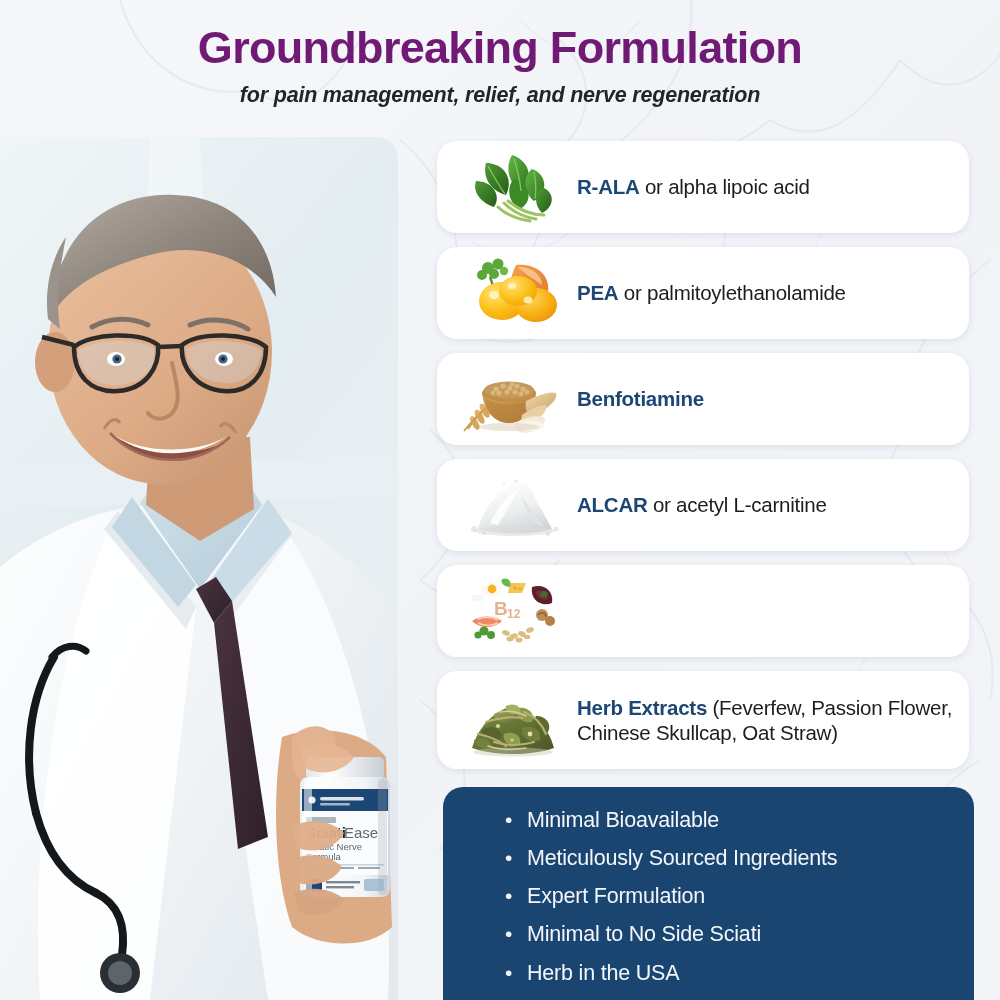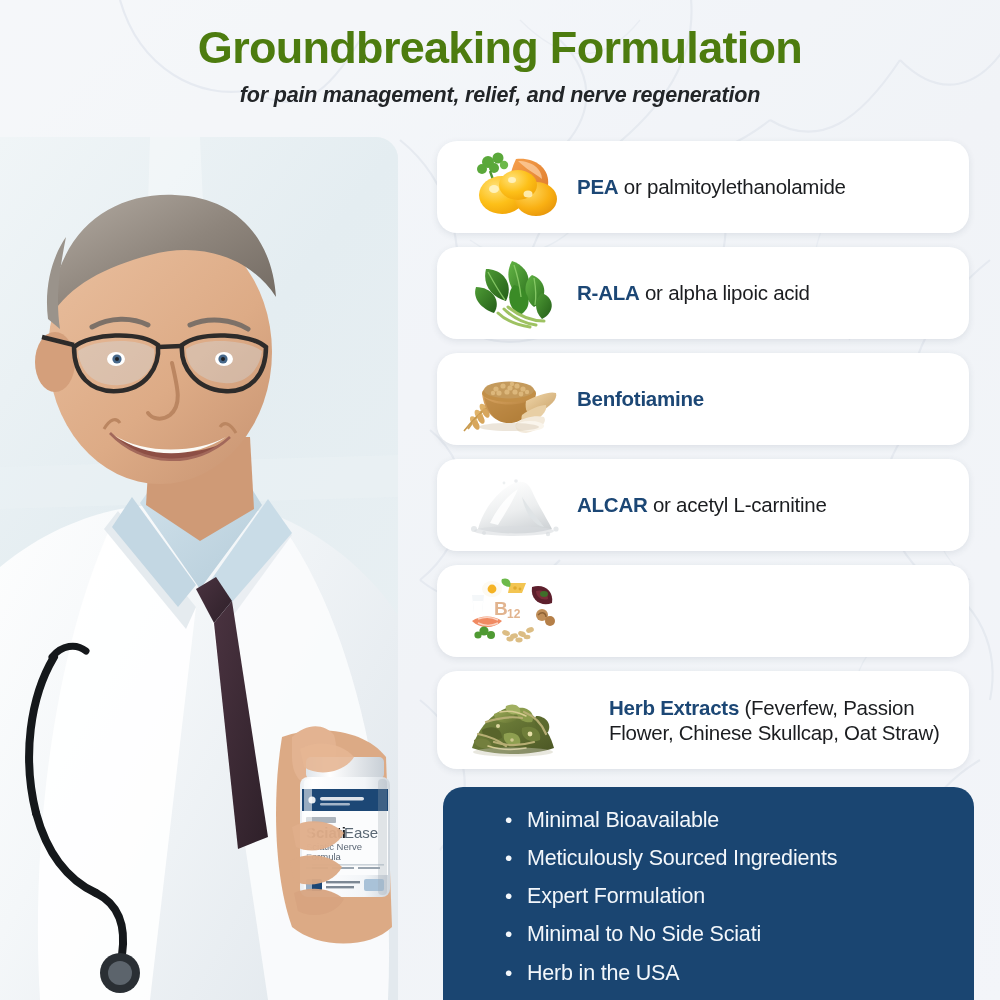--- a/index.html
+++ b/index.html
@@ -33,21 +33,21 @@
     top: 0; left: 0;
     width: 1000px;
     height: 136px;
     z-index: 3;
     text-align: center;
     padding-top: 22px;
   }
   .title {
     font-size: 45px;
     font-weight: 700;
-    color: #4d7c0f;
+    color: #701a75;
     letter-spacing: -0.7px;
     line-height: 1.15;
   }
   .subtitle {
     font-size: 21.5px;
     font-style: italic;
     color: #222528;
     margin-top: 9px;
     letter-spacing: -0.2px;
     font-weight: bold;
@@ -78,21 +78,21 @@
   .card {
     background: #ffffff;
     border-radius: 20px;
     box-shadow: 0 2px 7px rgba(40,55,80,0.10);
     display: flex;
     align-items: center;
     margin-bottom: 14px;
     min-height: 91px;
     padding: 6px 12px 6px 16px;
   }
-  .card.tall { min-height: 98px; gap: 32px; }
+  .card.tall { min-height: 98px; }
   .card-thumb {
     flex: 0 0 120px;
     height: 80px;
     position: relative;
     display: flex;
     align-items: center;
     justify-content: center;
   }
   .card-thumb svg { display: block; }
   .card-text {
@@ -340,20 +340,59 @@
       <path d="M300 612 C318 602 342 606 354 620 C344 636 318 640 304 630 Z" fill="#e5b694" opacity="0.9"></path>
     </svg>
   </div>
 
   <div class="cards">
 
     <div class="card">
       <div class="card-thumb">
         <svg width="106" height="76" viewBox="0 0 106 76">
           <defs>
+            <linearGradient id="leafa" x1="0" y1="0" x2="1" y2="1">
+              <stop offset="0%" stop-color="#4e9b35"></stop>
+              <stop offset="100%" stop-color="#245e18"></stop>
+            </linearGradient>
+            <linearGradient id="leafb" x1="0" y1="0" x2="1" y2="1">
+              <stop offset="0%" stop-color="#63b545"></stop>
+              <stop offset="100%" stop-color="#2f7320"></stop>
+            </linearGradient>
+          </defs>
+          <g>
+            <path d="M52 6 C70 12 74 30 62 44 C50 36 44 20 52 6 Z" fill="url(#leafb)"></path>
+            <path d="M26 14 C44 14 54 30 46 46 C32 42 22 30 26 14 Z" fill="url(#leafa)"></path>
+            <path d="M72 20 C88 26 88 44 74 52 C64 44 62 28 72 20 Z" fill="url(#leafb)"></path>
+            <path d="M16 32 C32 32 42 46 34 58 C22 54 12 44 16 32 Z" fill="url(#leafa)"></path>
+            <path d="M54 30 C70 34 74 52 60 60 C48 54 46 38 54 30 Z" fill="#3a8b26"></path>
+            <path d="M82 38 C96 44 94 58 82 64 C74 56 74 44 82 38 Z" fill="url(#leafa)"></path>
+          </g>
+          <g stroke="#8fd06d" stroke-width="1.3" fill="none" opacity="0.85">
+            <path d="M54 10 C58 22 60 32 61 42"></path>
+            <path d="M28 17 C34 28 40 38 45 45"></path>
+            <path d="M74 23 C76 34 76 44 75 50"></path>
+          </g>
+
+          <g stroke="#9ec262" stroke-width="3" fill="none" stroke-linecap="round">
+            <path d="M44 54 C52 62 62 68 76 70"></path>
+            <path d="M48 52 C58 60 70 66 84 66"></path>
+            <path d="M38 58 C46 66 58 70 70 72"></path>
+          </g>
+        </svg>
+      </div>
+      <div class="card-text">
+        <b>R-ALA</b><span> or alpha lipoic acid</span>
+      </div>
+    </div>
+
+    <div class="card">
+      <div class="card-thumb">
+        <svg width="106" height="76" viewBox="0 0 106 76">
+          <defs>
             <radialGradient id="yolk1" cx="0.35" cy="0.3" r="0.8">
               <stop offset="0%" stop-color="#ffe27a"></stop>
               <stop offset="55%" stop-color="#fdc019"></stop>
               <stop offset="100%" stop-color="#f0a307"></stop>
             </radialGradient>
             <radialGradient id="yolk2" cx="0.35" cy="0.3" r="0.8">
               <stop offset="0%" stop-color="#ffd75e"></stop>
               <stop offset="60%" stop-color="#f9b013"></stop>
               <stop offset="100%" stop-color="#e5930a"></stop>
             </radialGradient>
@@ -379,59 +418,20 @@
           <ellipse cx="42" cy="46" rx="23" ry="19" fill="url(#yolk1)"></ellipse>
           <ellipse cx="76" cy="50" rx="21" ry="17" fill="url(#yolk2)"></ellipse>
           <ellipse cx="58" cy="36" rx="19" ry="15" fill="url(#yolk1)"></ellipse>
           <ellipse cx="34" cy="40" rx="5" ry="4" fill="#fff4c4" opacity="0.9"></ellipse>
           <ellipse cx="68" cy="45" rx="4.5" ry="3.5" fill="#fff4c4" opacity="0.85"></ellipse>
           <ellipse cx="52" cy="31" rx="4" ry="3" fill="#fff6cf" opacity="0.8"></ellipse>
         </svg>
       </div>
       <div class="card-text">
         <b>PEA</b><span> or palmitoylethanolamide</span>
-      </div>
-    </div>
-
-    <div class="card">
-      <div class="card-thumb">
-        <svg width="106" height="76" viewBox="0 0 106 76">
-          <defs>
-            <linearGradient id="leafa" x1="0" y1="0" x2="1" y2="1">
-              <stop offset="0%" stop-color="#4e9b35"></stop>
-              <stop offset="100%" stop-color="#245e18"></stop>
-            </linearGradient>
-            <linearGradient id="leafb" x1="0" y1="0" x2="1" y2="1">
-              <stop offset="0%" stop-color="#63b545"></stop>
-              <stop offset="100%" stop-color="#2f7320"></stop>
-            </linearGradient>
-          </defs>
-          <g>
-            <path d="M52 6 C70 12 74 30 62 44 C50 36 44 20 52 6 Z" fill="url(#leafb)"></path>
-            <path d="M26 14 C44 14 54 30 46 46 C32 42 22 30 26 14 Z" fill="url(#leafa)"></path>
-            <path d="M72 20 C88 26 88 44 74 52 C64 44 62 28 72 20 Z" fill="url(#leafb)"></path>
-            <path d="M16 32 C32 32 42 46 34 58 C22 54 12 44 16 32 Z" fill="url(#leafa)"></path>
-            <path d="M54 30 C70 34 74 52 60 60 C48 54 46 38 54 30 Z" fill="#3a8b26"></path>
-            <path d="M82 38 C96 44 94 58 82 64 C74 56 74 44 82 38 Z" fill="url(#leafa)"></path>
-          </g>
-          <g stroke="#8fd06d" stroke-width="1.3" fill="none" opacity="0.85">
-            <path d="M54 10 C58 22 60 32 61 42"></path>
-            <path d="M28 17 C34 28 40 38 45 45"></path>
-            <path d="M74 23 C76 34 76 44 75 50"></path>
-          </g>
-
-          <g stroke="#9ec262" stroke-width="3" fill="none" stroke-linecap="round">
-            <path d="M44 54 C52 62 62 68 76 70"></path>
-            <path d="M48 52 C58 60 70 66 84 66"></path>
-            <path d="M38 58 C46 66 58 70 70 72"></path>
-          </g>
-        </svg>
-      </div>
-      <div class="card-text">
-        <b>R-ALA</b><span> or alpha lipoic acid</span>
       </div>
     </div>
 
     <div class="card">
       <div class="card-thumb">
         <svg width="106" height="76" viewBox="0 0 106 76">
           <defs>
             <linearGradient id="bowlg" x1="0" y1="0" x2="1" y2="1">
               <stop offset="0%" stop-color="#dba765"></stop>
               <stop offset="100%" stop-color="#a9752f"></stop>

